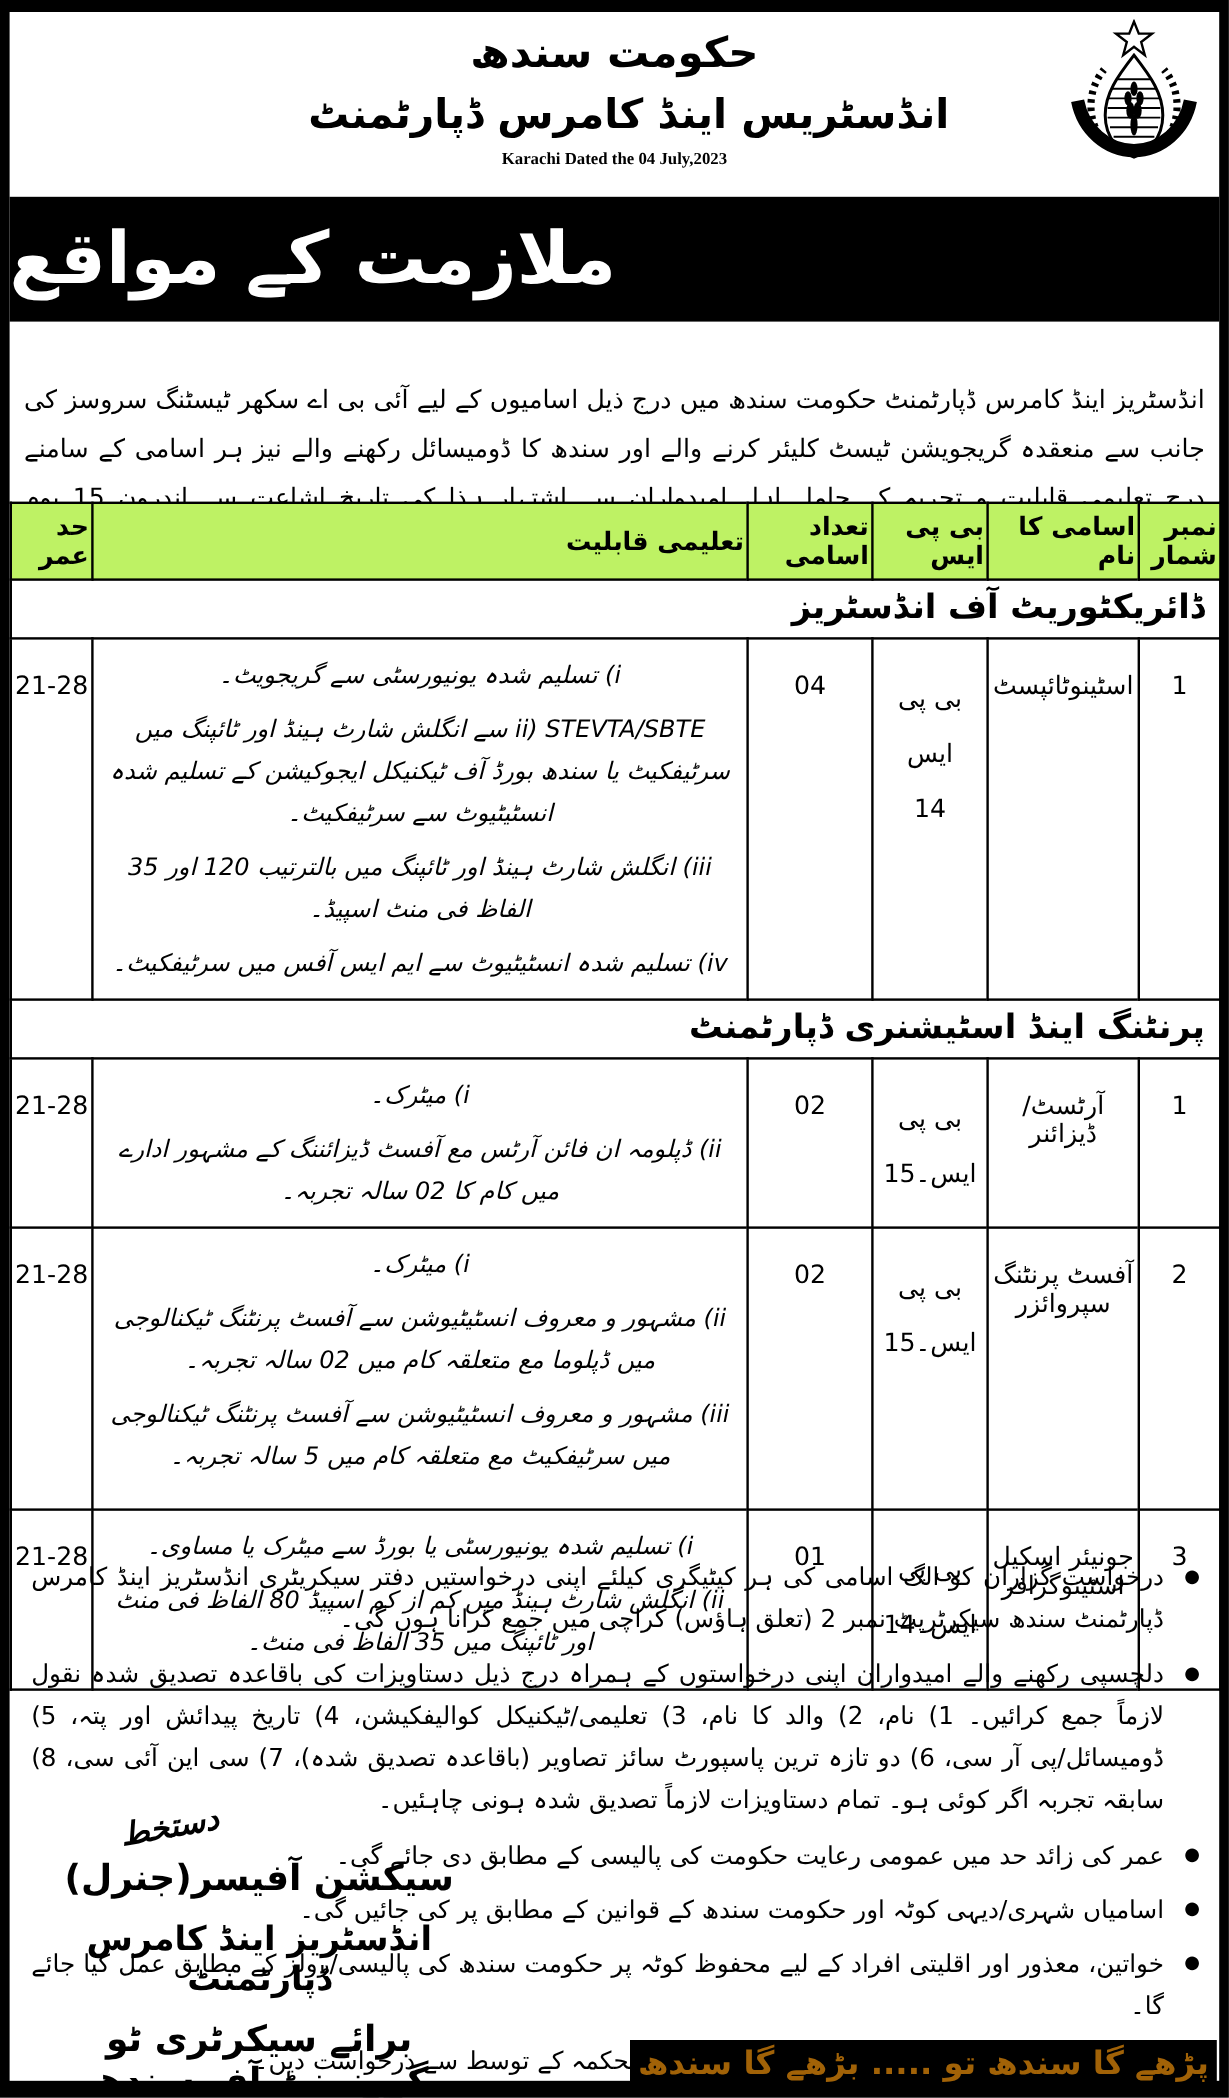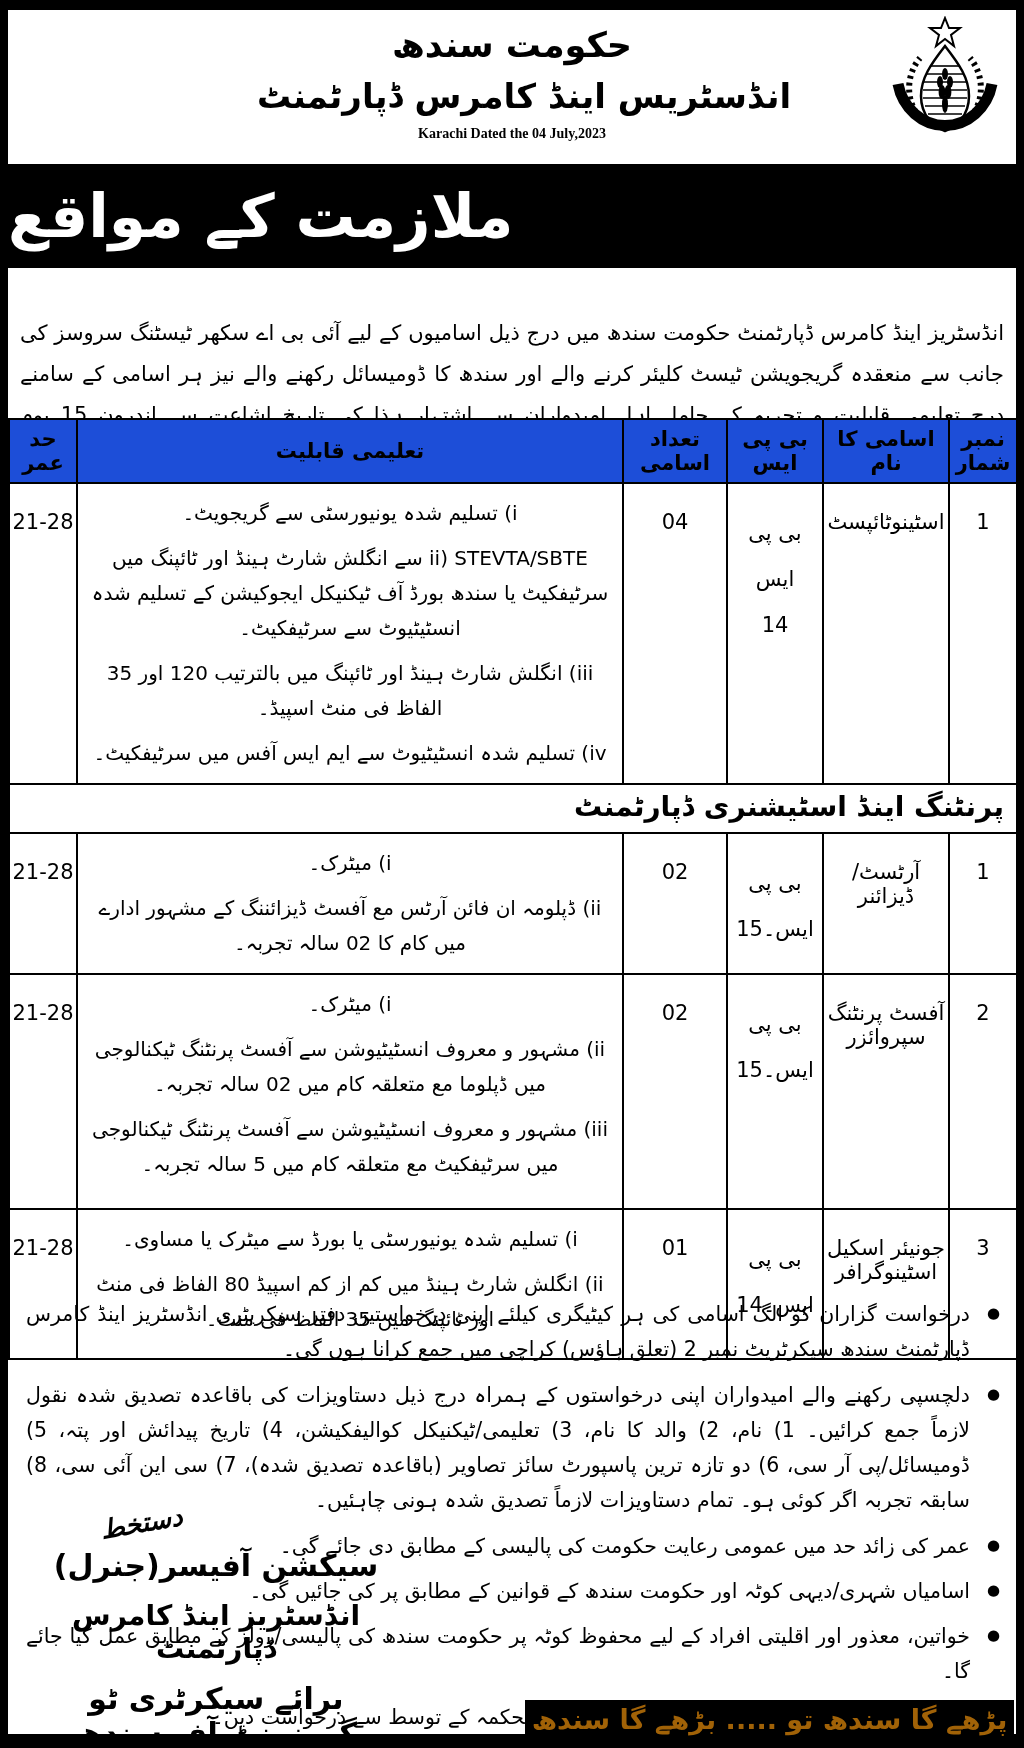--- a/index.html
+++ b/index.html
@@ -20,25 +20,25 @@
   .banner span{display:inline-block;font-size:60px;font-weight:bold;line-height:104px;}
 
   
   .intro{position:absolute;top:282px;left:4px;right:4px;direction:rtl;text-align:justify;
          font-size:21px;line-height:1.95;padding:0 8px;}
 
   
   .tblwrap{position:absolute;top:408px;left:0;right:0;}
   table{width:1008px;border-collapse:collapse;direction:rtl;table-layout:fixed;}
   td,th{border:2px solid #000;vertical-align:top;}
-  th{background:#1d4ed8;font-size:21px;font-weight:bold;padding:7px 2px;text-align:center;vertical-align:middle;}
+  th{background:#bef264;font-size:21px;font-weight:bold;padding:7px 2px;text-align:right;vertical-align:middle;}
   .section-cell{font-size:28px;font-weight:bold;text-align:right;padding:5px 12px 9px 12px;}
   .cell-c{text-align:center;padding-top:26px;font-size:21px;}
   .pre{white-space:pre-line;line-height:2.2;}
-  .qual-cell{padding:2px 12px;}
+  .qual-cell{padding:2px 12px;font-style:italic;}
   .qual-cell p{margin:10px 0;text-align:center;font-size:20px;line-height:1.75;direction:rtl;}
   tr.h255{height:255px;} tr.h120{height:120px;} tr.h235{height:235px;} tr.h150{height:150px;}
 
   
   .notes{position:absolute;top:1282px;left:0;right:0;}
   .notes ul{list-style:none;margin:0;padding:0 6px;direction:rtl;}
   .notes li{position:relative;padding:5px 40px 5px 12px;text-align:justify;font-size:20.5px;line-height:1.72;}
   .notes .mark{position:absolute;right:10px;top:9px;font-size:15px;}
 
   
@@ -110,20 +110,23 @@
         <tbody>
             <tr>
           <th>نمبر شمار</th>
           <th>اسامی کا نام</th>
           <th>بی پی ایس</th>
           <th>تعداد اسامی</th>
           <th>تعلیمی قابلیت</th>
           <th>حد عمر</th>
         </tr>
 
+        <tr>
+          <td class="section-cell" colspan="6">ڈائریکٹوریٹ آف انڈسٹریز</td>
+        </tr>
         <tr class="h255">
           <td class="cell-c">1</td>
           <td class="cell-c">اسٹینوٹائپسٹ</td>
           <td class="cell-c pre">بی پی ایس
 14</td>
           <td class="cell-c">04</td>
           <td class="qual-cell">
             <p>i) تسلیم شدہ یونیورسٹی سے گریجویٹ۔</p>
             <p>ii) STEVTA/SBTE سے انگلش شارٹ ہینڈ اور ٹائپنگ میں سرٹیفکیٹ یا سندھ بورڈ آف ٹیکنیکل ایجوکیشن کے تسلیم شدہ انسٹیٹیوٹ سے سرٹیفکیٹ۔</p>
             <p>iii) انگلش شارٹ ہینڈ اور ٹائپنگ میں بالترتیب 120 اور 35 الفاظ فی منٹ اسپیڈ۔</p>

